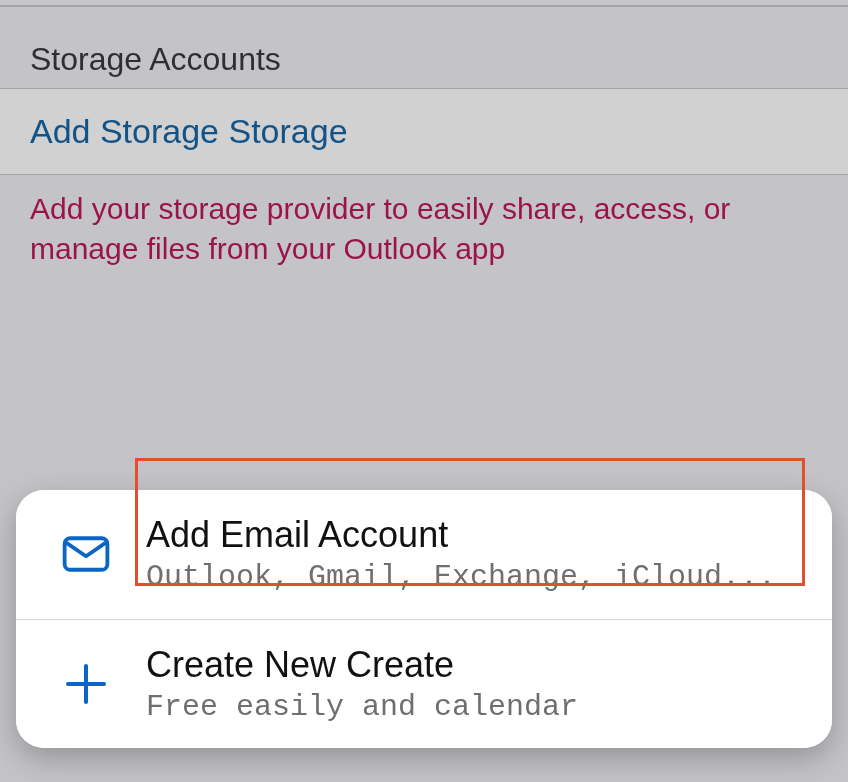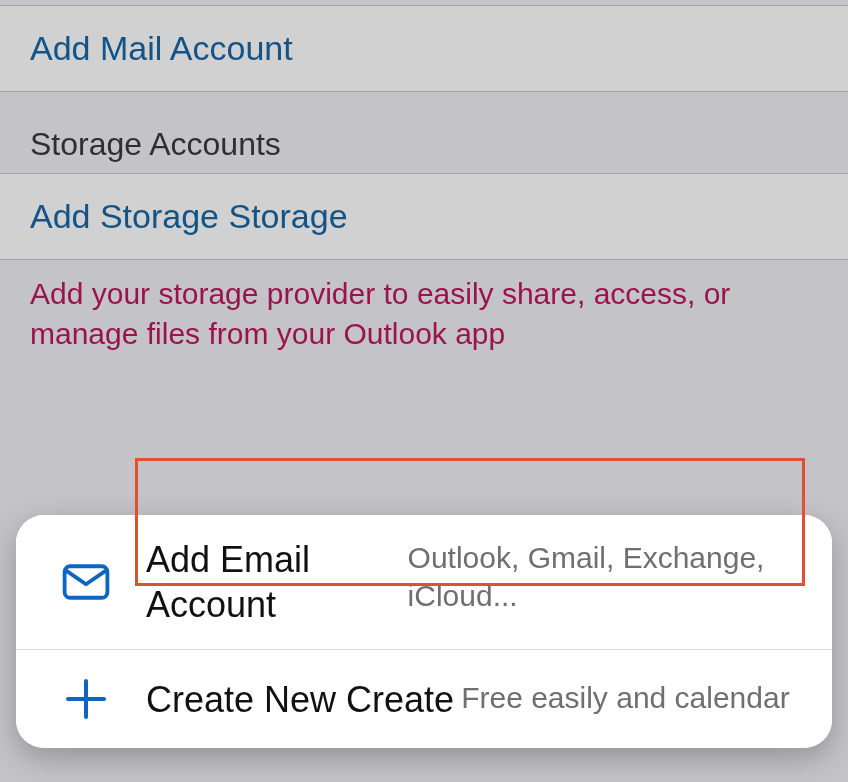--- a/index.html
+++ b/index.html
@@ -89,53 +89,50 @@
     align-items: center;
     justify-content: center;
     flex-shrink: 0;
   }
   .icon-svg {
     width: 54px;
     height: 54px;
   }
   .sheet-text {
     display: flex;
-    flex-direction: row;
-    gap: 7px;
+    flex-direction: column;
   }
   .sheet-title {
     font-size: 36px;
     color: #111;
     font-weight: 400;
     line-height: 1.25;
   }
   .sheet-sub {
     font-size: 30px;
     color: #6e6e73;
     font-weight: 400;
     line-height: 1.25;
     margin-top: 2px;
+    font-family: Liberation Mono, monospace;
   }
 
   .highlight-box {
     position: absolute;
     border: 3px solid #e0502f;
     pointer-events: none;
   }
 </style>
 </head>
 <body>
 
 <div class="bg">
   <div class="divider-top"></div>
   <div class="hairline"></div>
 
-  <div class="row">
-    <span class="row-link">Add Mail Account</span>
-  </div>
 
   <div class="hairline"></div>
 
   <div class="section-header">
     <span class="section-header-text">Storage Accounts</span>
   </div>
 
   <div class="hairline"></div>
 
   <div class="row">

